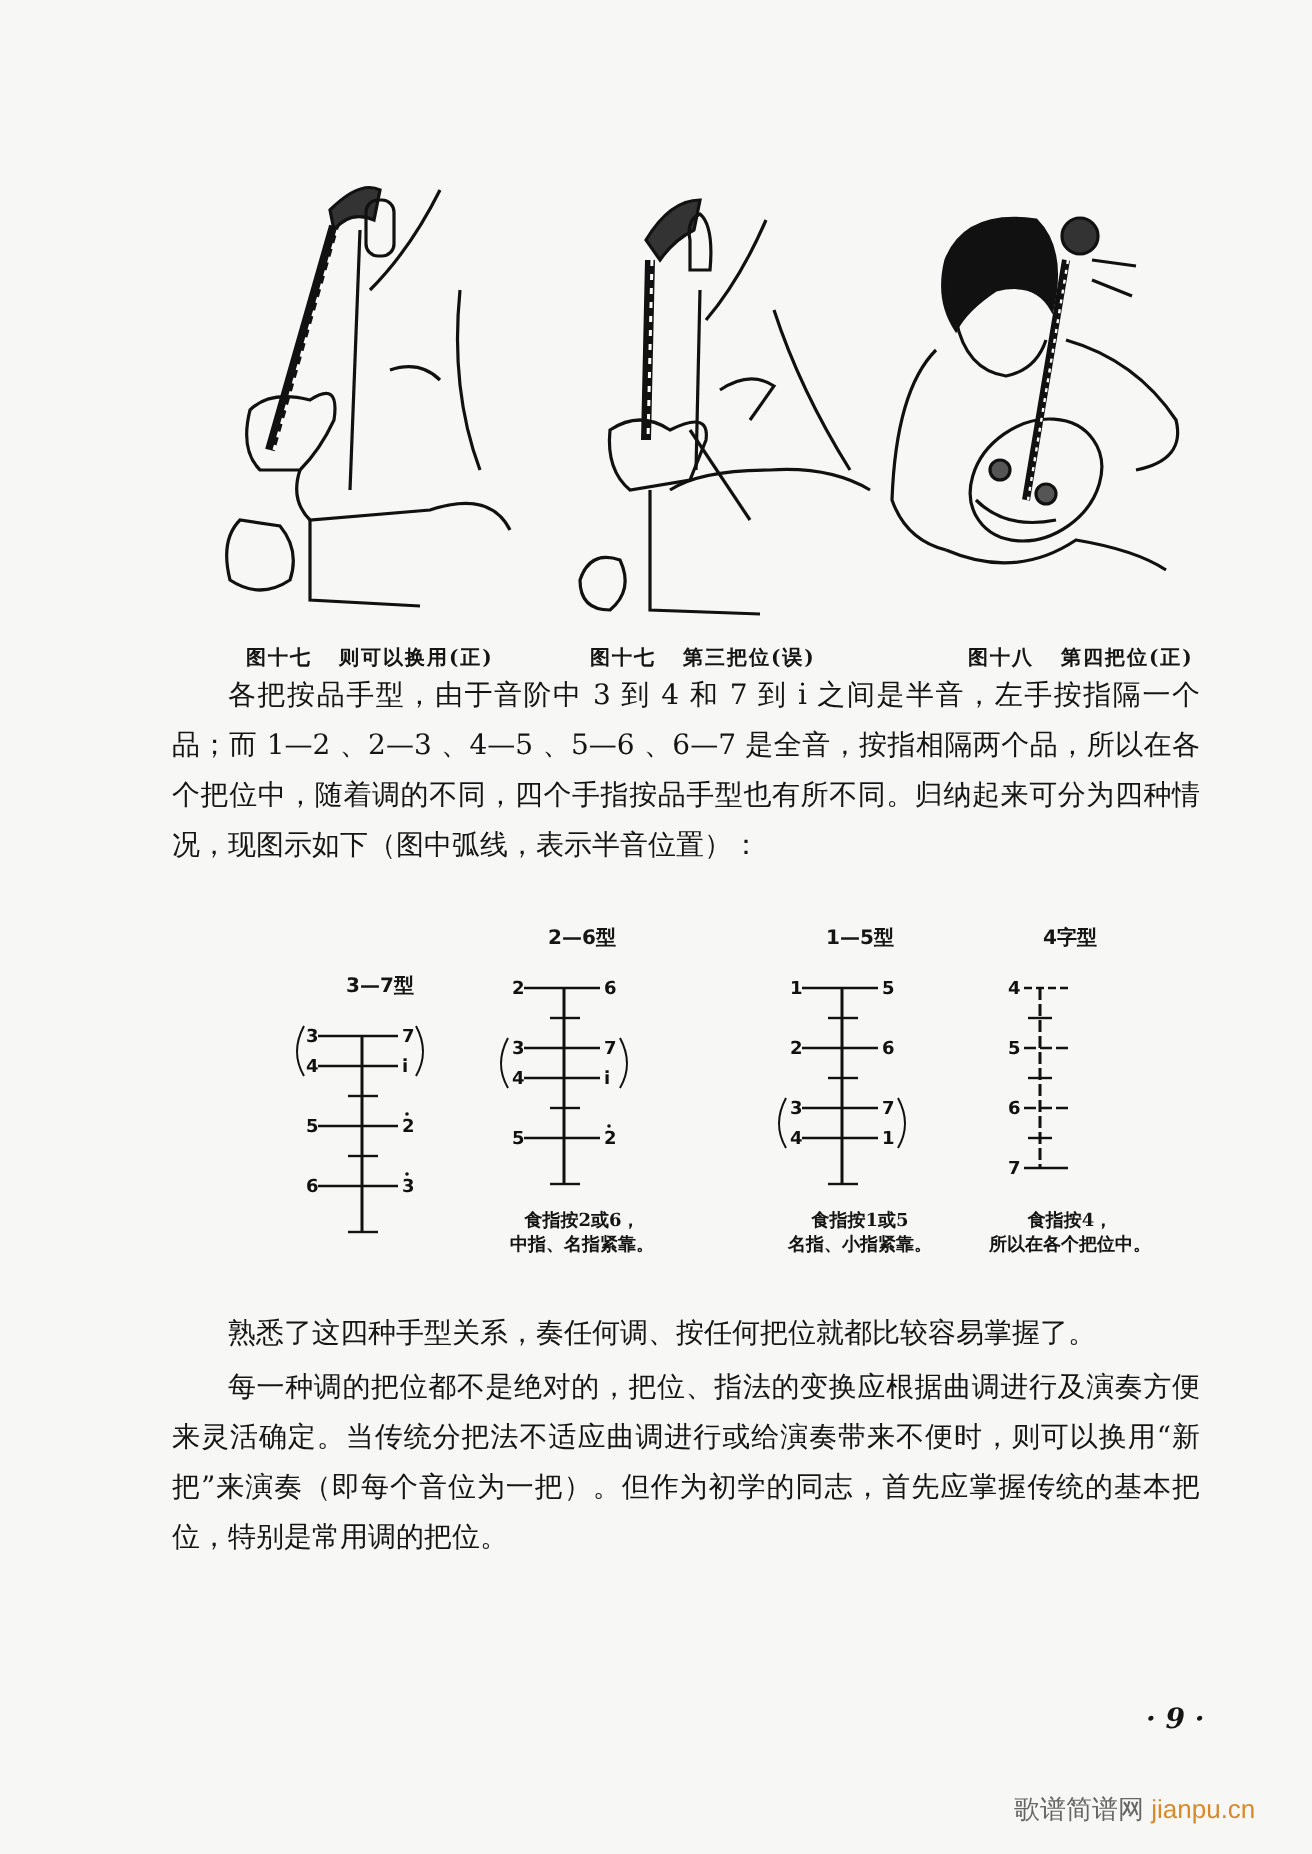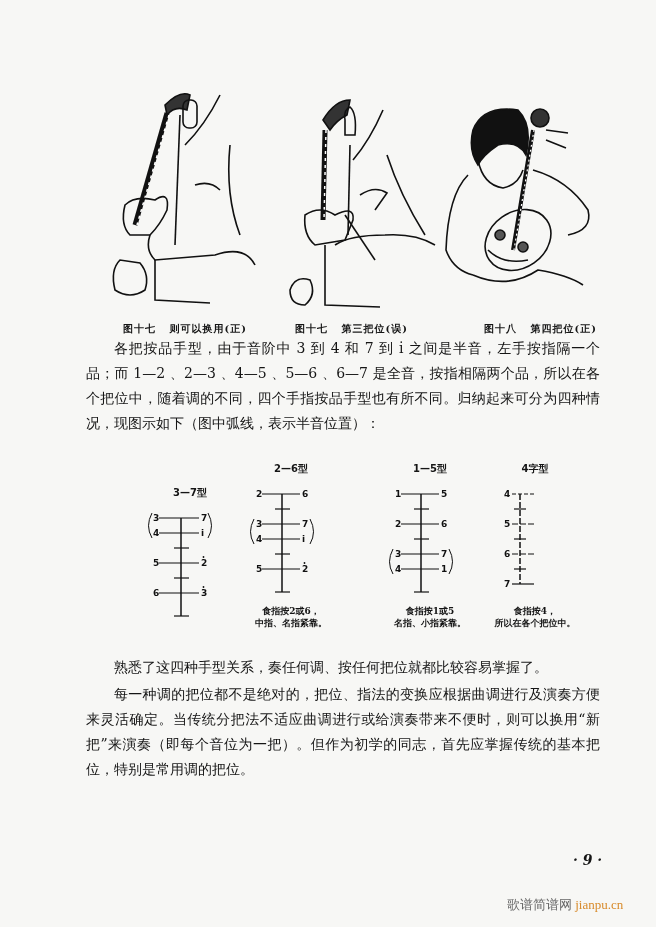--- a/index.html
+++ b/index.html
@@ -11,21 +11,21 @@
   .caption { position:absolute; font-size:10px; font-weight:bold; letter-spacing:1px; white-space:nowrap; }
   .para { position:absolute; left:86px; width:514px; font-size:14px; line-height:25px; }
   .para p { margin:0; text-align:justify; }
   .para .indent { text-indent:28px; }
   .bold { font-weight:normal; }
   .diagram { position:absolute; width:110px; height:170px; }
   .diagram .title { position:absolute; top:0; left:0; width:110px; text-align:center; font-size:10px; font-weight:bold; font-family:"DejaVu Sans", sans-serif; }
   .diagram svg { position:absolute; top:22px; left:0; }
   .diagram .note { position:absolute; top:143px; left:-20px; width:150px; text-align:center; font-size:9px; line-height:12px; font-weight:bold; }
   .pageno { position:absolute; left:573px; top:852px; font-size:14px; font-style:italic; font-weight:bold; }
-  .watermark { position:absolute; left:507px; top:896px; font-size:13px; font-family:Liberation Serif, serif; color:#666; white-space:nowrap; }
+  .watermark { position:absolute; left:507px; top:896px; font-size:13px; font-family:Liberation Sans, sans-serif; color:#666; white-space:nowrap; }
   .watermark .wm-url { color:#d88a2a; }
 </style>
 </head>
 <body>
 
 <div class="illus" style="left:95px;top:85px;width:175px;height:225px;">
   <svg width="175" height="225" viewBox="0 0 175 225" fill="none" stroke="#111" stroke-width="1.6">
     <path d="M70 20 Q85 5 95 10 L92 25 Q80 20 72 30 Z" fill="#333"></path>
     <rect x="88" y="15" width="14" height="28" rx="6"></rect>
     <path d="M72 28 L40 140" stroke-width="5"></path>

